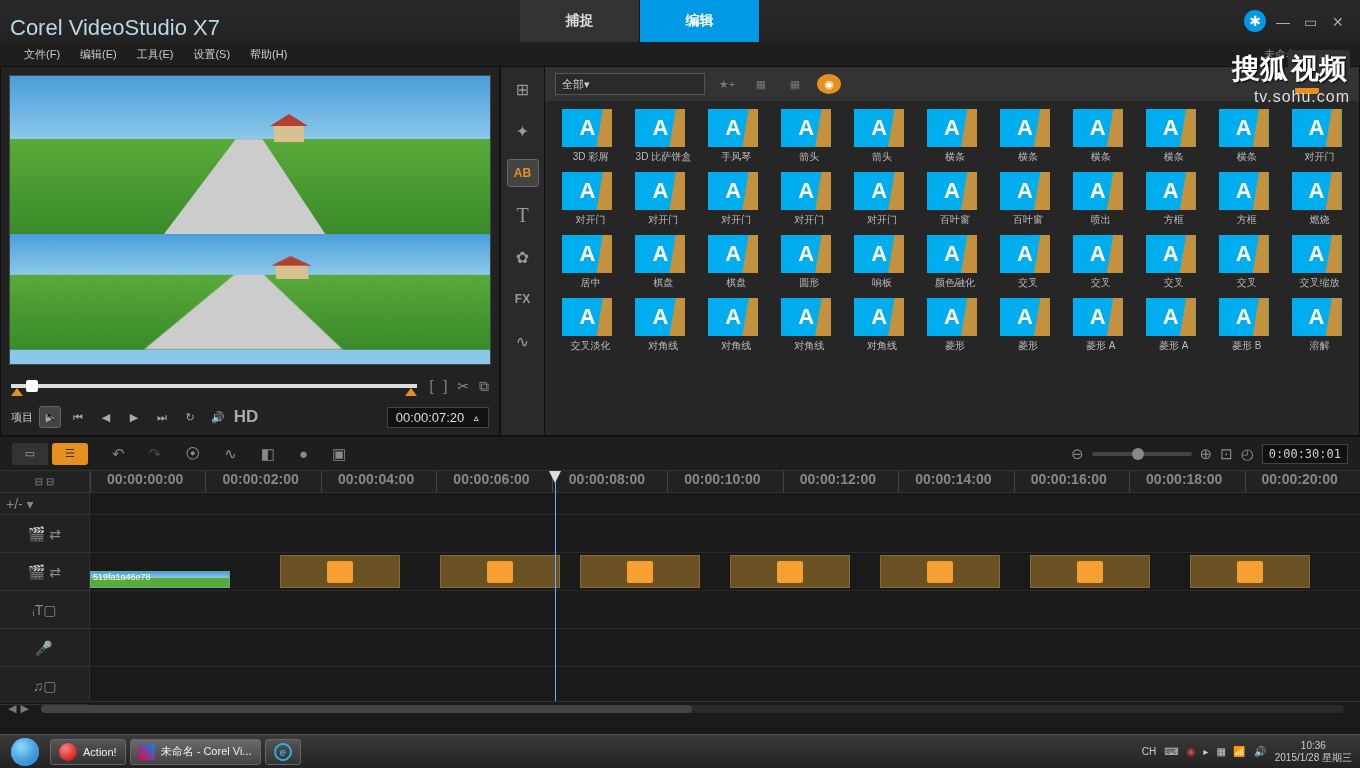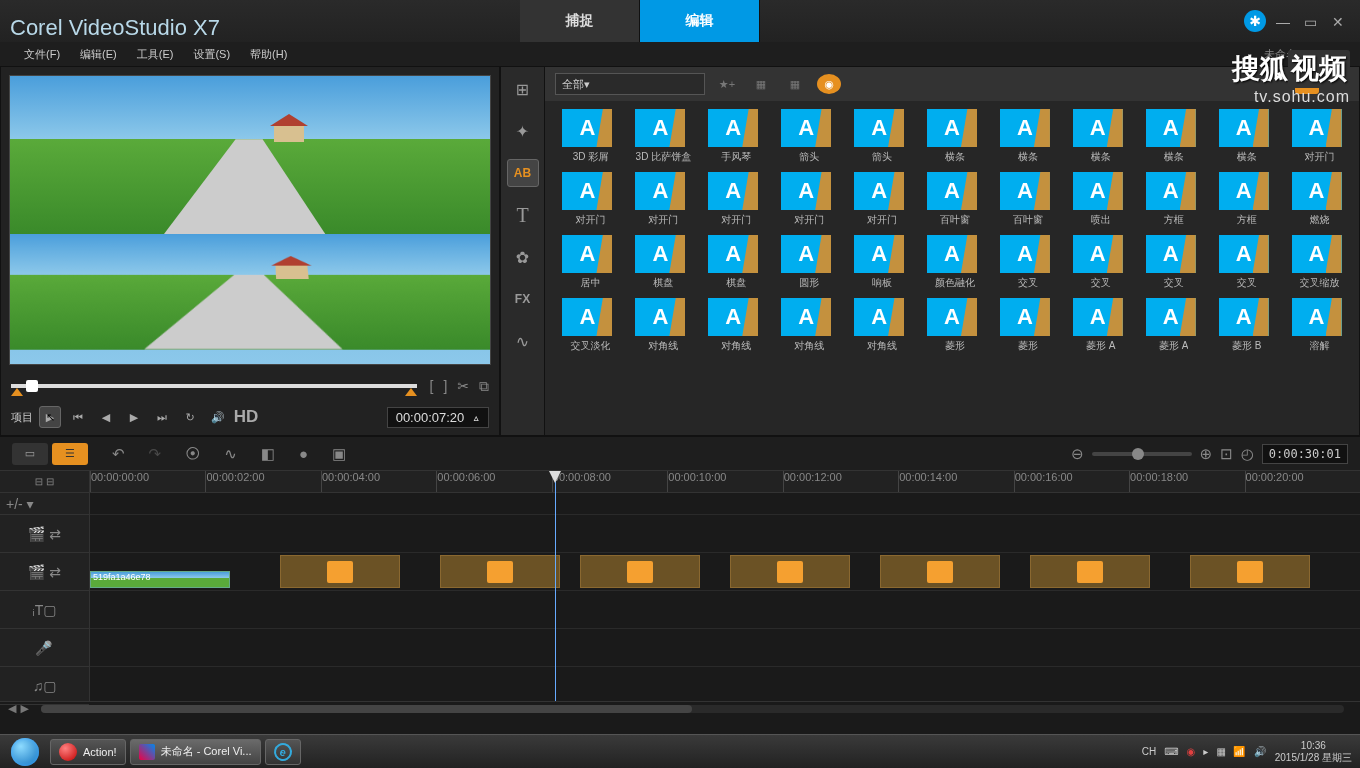--- a/index.html
+++ b/index.html
@@ -72,21 +72,21 @@
 .tl-slider { width: 100px; height: 4px; background: #444; border-radius: 2px; position: relative; }
 .tl-slider-h { position: absolute; top: -4px; left: 40px; width: 12px; height: 12px; background: #888; border-radius: 50%; }
 .tl-time-disp { background: #111; border: 1px solid #444; padding: 2px 6px; font-family: monospace; font-size: 12px; }
 
 .tl-body { display: flex; height: 230px; }
 .tl-track-headers { width: 90px; background: #222; border-right: 1px solid #333; }
 .tl-th-row { height: 38px; border-bottom: 1px solid #333; display: flex; align-items: center; justify-content: center; color: #888; font-size: 14px; gap: 4px; }
 .tl-th-row.small { height: 22px; }
 .tl-tracks { flex: 1; position: relative; overflow: hidden; }
 .tl-ruler { height: 22px; background: #222; border-bottom: 1px solid #333; position: relative; display: flex; }
-.ruler-tick { flex: 1; border-left: 1px solid #444; padding-left: 0; font-size: 11px; color: #888; position: relative; }
+.ruler-tick { flex: 1; border-left: 1px solid #444; padding-left: 16px; font-size: 14px; color: #888; position: relative; font-weight: bold; }
 .tl-track { height: 38px; border-bottom: 1px solid #2a2a2a; position: relative; background: #1a1a1a; }
 .playhead { position: absolute; top: 0; bottom: 0; left: 465px; width: 1px; background: #6af; z-index: 5; }
 .playhead:before { content:''; position:absolute; top:0; left:-6px; width:12px; height:12px; background:#ddd; clip-path: polygon(0 0,100% 0,50% 100%); }
 .clip { position: absolute; top: 18px; bottom: 2px; border: 1px solid #6a8; background: linear-gradient(#4a9edb 0%,#8cc8ea 40%,#5aaa3a 40%); display: flex; align-items: flex-start; color: #fff; font-size: 9px; padding-left: 2px; overflow: hidden; }
 .trans-clip { position: absolute; top: 2px; bottom: 2px; background: #6b5225; border: 1px solid #8a6830; display: flex; align-items: center; justify-content: center; }
 .trans-ico { width: 26px; height: 22px; background: #f5a030; border-radius: 2px; }
 .tl-scroll { height: 14px; background: #1a1a1a; border-top: 1px solid #333; display: flex; align-items: center; padding: 0 8px; gap: 4px; }
 .sb-thumb { flex:1; height:8px; margin:0 8px; background:#2a2a2a; border-radius:4px; position:relative; }
 .sb-thumb:before { content:''; position:absolute; left:0; width:50%; height:100%; background:#444; border-radius:4px; }
 

